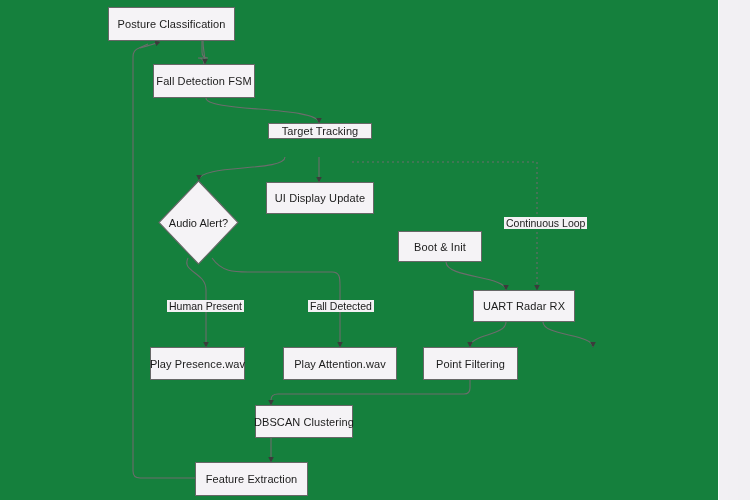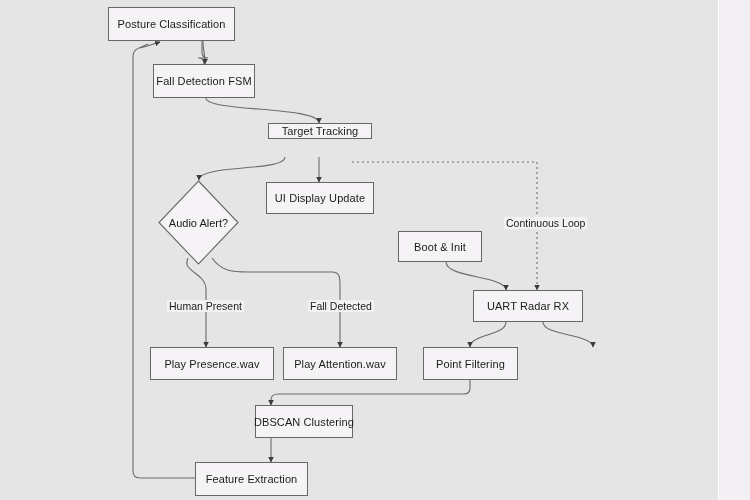--- a/index.html
+++ b/index.html
@@ -4,21 +4,21 @@
 <style>
   html, body {
     margin: 0;
     padding: 0;
     background: #ffffff;
   }
   #canvas {
     position: relative;
     width: 750px;
     height: 500px;
-    background: #e5e5e5;
+    background: #15803d;
     overflow: hidden;
     font-family: "Liberation Sans", sans-serif;
   }
   #edges {
     position: absolute;
     left: 0;
     top: 0;
     width: 750px;
     height: 500px;
   }
@@ -145,25 +145,25 @@
     <svg width="81" height="85" viewBox="0 0 81 85">
       <polygon points="40.5,1 80,42.5 40.5,84 1,42.5" fill="#f5f3f6" stroke="#676767" stroke-width="1.1"></polygon>
     </svg>
     <div class="diamond-label">Audio Alert?</div>
   </div>
 
   <div class="node" style="left:398px; top:231px; width:84px; height:31px;">
     <span>Boot &amp; Init</span>
   </div>
 
-  <div class="node" style="left:473px; top:290px; width:110px; height:32px;">
+  <div class="node" style="left:473px; top:290px; width:102px; height:32px;">
     <span>UART Radar RX</span>
   </div>
 
-  <div class="node" style="left:150px; top:347px; width:124px; height:33px;">
+  <div class="node" style="left:150px; top:347px; width:95px; height:33px;">
     <span>Play Presence.wav</span>
   </div>
 
   <div class="node" style="left:283px; top:347px; width:114px; height:33px;">
     <span>Play Attention.wav</span>
   </div>
 
   <div class="node" style="left:423px; top:347px; width:95px; height:33px;">
     <span>Point Filtering</span>
   </div>

